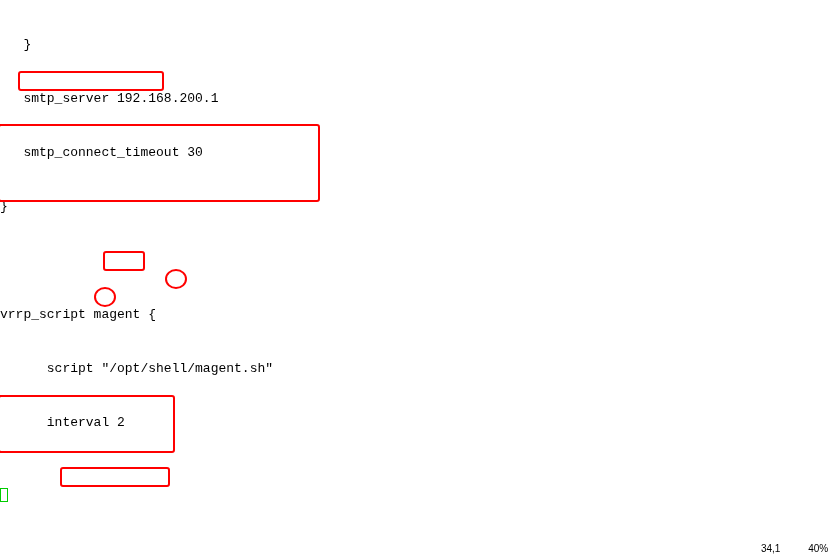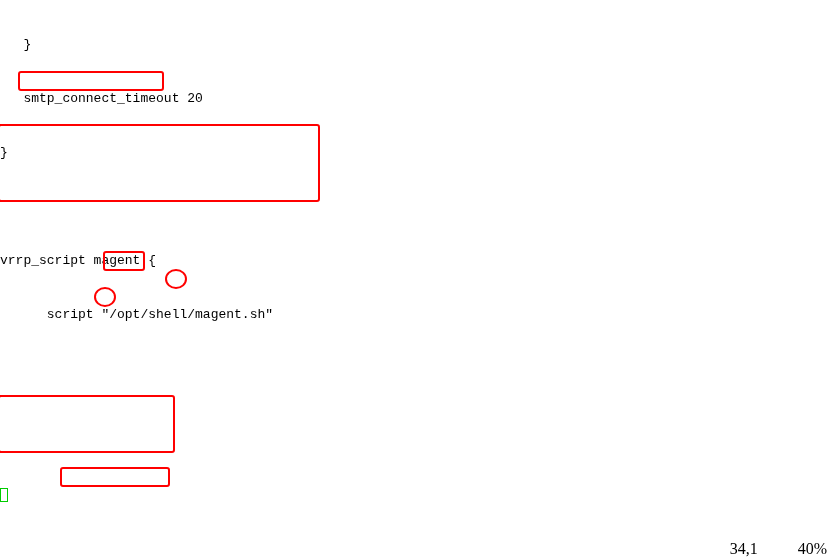--- a/index.html
+++ b/index.html
@@ -2,32 +2,34 @@
 <html><head>
 <meta charset="utf-8">
 <style>
   html,body{margin:0;padding:0;width:831px;height:560px;background:#fff;overflow:hidden}
   body{font-family:Consolas,"Courier New",monospace;font-size:13px;line-height:18px;color:#000;position:relative}
   .code{position:absolute;left:0;top:0;white-space:pre}
   .code div{height:18px}
   .annot{position:absolute;border:2px solid #f00;border-radius:3px;pointer-events:none;box-sizing:border-box}
   .circle{position:absolute;border:2px solid #f00;border-radius:50%;pointer-events:none;box-sizing:border-box}
   .cursor{position:absolute;border:1px solid #0c0;width:8px;height:14px;box-sizing:border-box}
-  .status{position:absolute;right:0;bottom:2px;font-family:Liberation Serif, serif;font-size:16px;white-space:pre}
+  .status{position:absolute;right:0;bottom:2px;font-family:Liberation Sans, sans-serif;font-size:10px;white-space:pre}
 </style>
 </head>
 <body>
 
 <div class="code">
   <div>   }</div>
-  <div>   smtp_connect_timeout 20</div>
+  <div>   smtp_server 192.168.200.1</div>
+  <div>   smtp_connect_timeout 30</div>
   <div>}</div>
   <div></div>
   <div>vrrp_script magent {</div>
   <div>      script "/opt/shell/magent.sh"</div>
+  <div>      interval 2</div>
   
   
   
   
   
   
   
   
   
   

